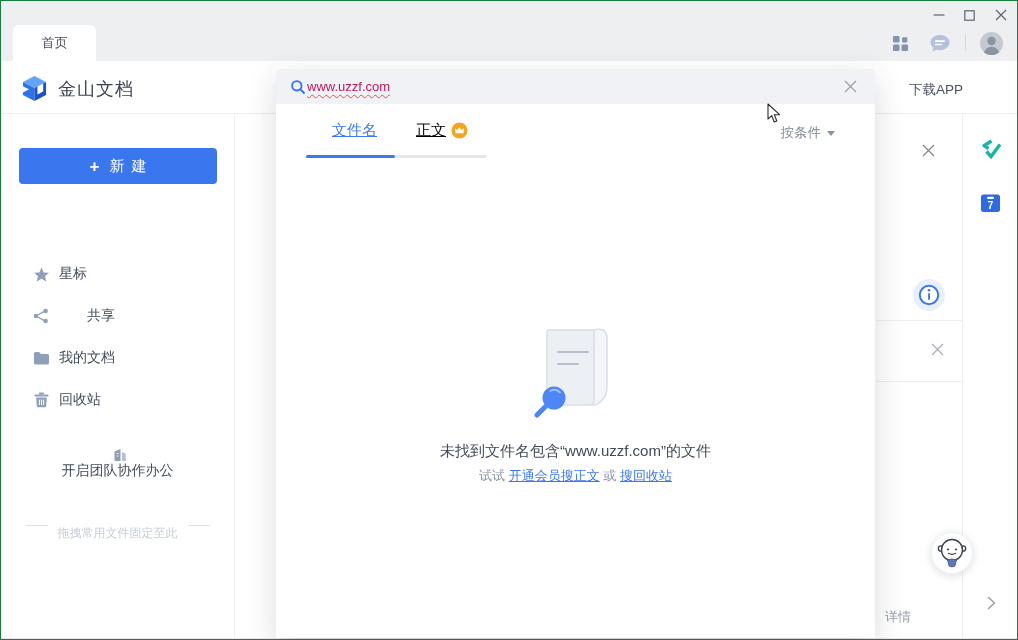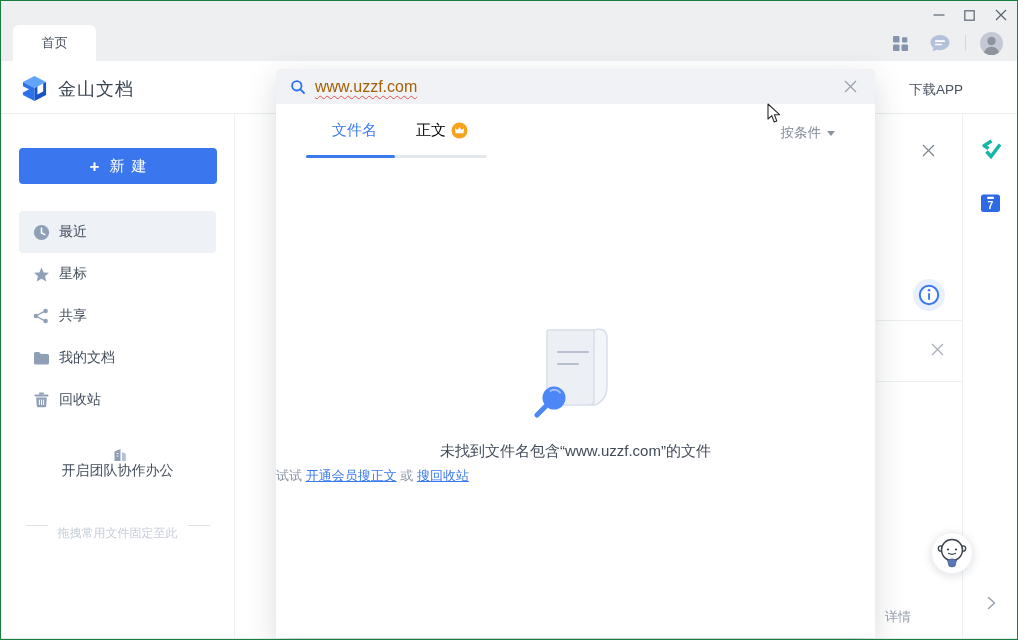--- a/index.html
+++ b/index.html
@@ -47,36 +47,36 @@
   .rail-border { position:absolute; left:961px; top:113px; width:1px; height:524px; background:#edeff2; }
   .details-label { position:absolute; left:884px; top:607px; font-size:13px; color:#99a2b0; cursor:pointer; }
   
   .search-overlay { position:absolute; left:275px; top:68px; width:599px; height:569px; z-index:50;
     box-shadow:0 10px 30px rgba(42,52,70,.18); border-radius:4px 4px 0 0; }
   .search-field {
     position:relative; width:599px; height:35px; background:#f0f2f5; border-radius:4px 4px 0 0;
     display:flex; align-items:center;
   }
   .search-field .sic { margin-left:14px; display:flex; }
-  .query-text { margin-left:9px; font-size:16px; color:#a16207;
+  .query-text { margin-left:1px; font-size:13px; color:#be185d;
     text-decoration-line:underline; text-decoration-style:wavy; text-decoration-color:#e0544a;
     text-decoration-thickness:1px; text-underline-offset:3px; }
   .clear-x { position:absolute; right:18px; top:11px; cursor:pointer; display:flex; }
   .search-panel { position:relative; width:599px; height:534px; background:#fff; }
-  .tab { position:absolute; top:17px; font-size:15px; cursor:pointer; }
+  .tab { position:absolute; top:17px; font-size:15px; cursor:pointer;text-decoration:underline; }
   .tab-filename { left:56px; color:#3b79f1; font-weight:500; }
   .tab-body { left:140px; color:#000000; display:flex; align-items:center; }
   .tab-body .vip { margin-left:5px; display:flex; }
   .tab-track { position:absolute; left:30px; top:51px; width:181px; height:3px; background:#e4e8ed; border-radius:2px; }
   .tab-track .on { width:89px; height:3px; background:#3b79f1; border-radius:2px; }
   .filter-btn { position:absolute; right:40px; top:20px; font-size:13.5px; color:#7f8895; cursor:pointer; display:flex; align-items:center; }
   .filter-btn .caret { margin-left:6px; width:0; height:0; border-left:4.5px solid transparent; border-right:4.5px solid transparent; border-top:5.5px solid #8a93a0; }
   .empty-illu { position:absolute; left:256px; top:222px; }
   .empty-title { position:absolute; left:0; top:338px; width:599px; text-align:center; font-size:15px; color:#404a58; }
-  .empty-links { position:absolute; left:0; top:363px; width:599px; font-size:13px; color:#8b95a5; }
+  .empty-links { position:absolute; left:0; top:363px; width:599px; text-align:center; font-size:13px; color:#8b95a5; }
   .empty-links a { color:#3b79f1; text-decoration:underline; cursor:pointer; }
   
   .xbtn { cursor:pointer; display:flex; }
   .mascot { position:absolute; left:930px; top:531px; z-index:20; cursor:pointer; border-radius:50%;
     box-shadow:0 2px 8px rgba(60,70,90,.18); width:42px; height:42px; }
   .cursor { position:absolute; left:766px; top:102px; z-index:100; pointer-events:none; }
   .bottom-strip { position:absolute; left:0; top:637px; width:1018px; height:3px; background:#e7e9ec; }
 </style>
 </head>
 <body>
@@ -150,40 +150,31 @@
   </div>
   <div class="download-app">下载APP</div>
 
   <div class="side-divider"></div>
 
   <div class="new-btn">
     <span class="plus">+</span>
     <span class="nb-label">新建</span>
   </div>
 
-  <div class="side-item active" style="top:210px;">
-    <span class="ic">
-      <svg width="17" height="17" viewBox="0 0 17 17">
-          <circle cx="8.5" cy="8.5" r="7.6" fill="#8fa0b6"></circle>
-          <path d="M8.5 4.3 V8.9 L11.9 10.6" stroke="#fff" stroke-width="1.6" fill="none" stroke-linecap="round"></path>
-        </svg>
-    </span>
-    <span>最近</span>
-  </div>
 
   <div class="side-item" style="top:252px;">
     <span class="ic">
       <svg width="17" height="17" viewBox="0 0 24 24">
           <path d="M12 2 L15 9 L22.5 9.5 L17 14.5 L18.8 22 L12 18 L5.2 22 L7 14.5 L1.5 9.5 L9 9 Z" fill="#8fa0b6"></path>
         </svg>
     </span>
     <span>星标</span>
   </div>
 
-  <div class="side-item" style="top:294px;">
+  <div class="side-item" style="top:294px;gap:28px;">
     <span class="ic">
       <svg width="16" height="16" viewBox="0 0 16 16">
           <path d="M4.8 7 L10.8 3.6 M4.8 9 L10.8 12.4" stroke="#8fa0b6" stroke-width="1.4"></path>
           <circle cx="3" cy="8" r="2.3" fill="#8fa0b6"></circle>
           <circle cx="12.6" cy="3" r="2.3" fill="#8fa0b6"></circle>
           <circle cx="12.6" cy="13" r="2.3" fill="#8fa0b6"></circle>
         </svg>
     </span>
     <span>共享</span>
   </div>

